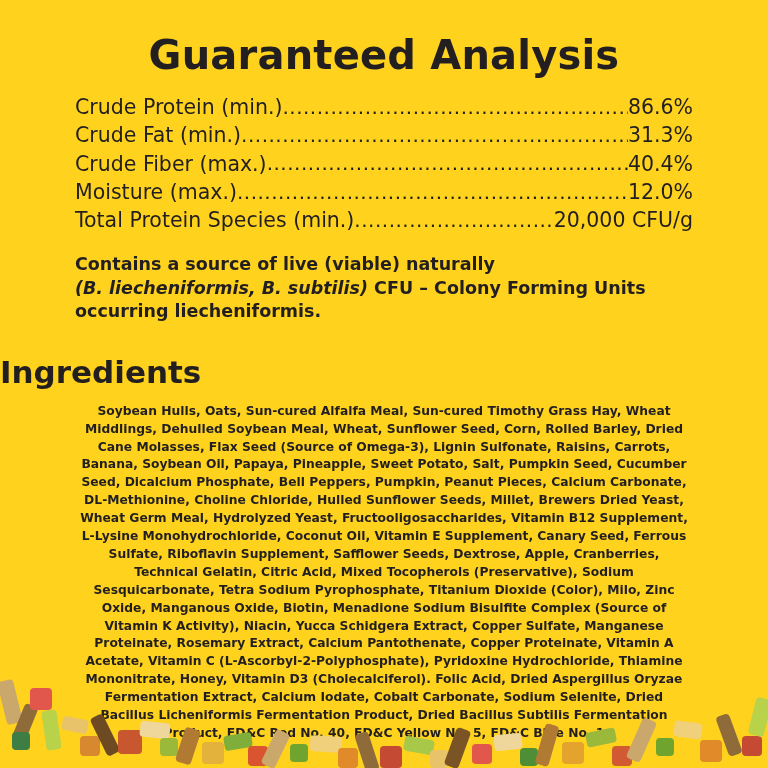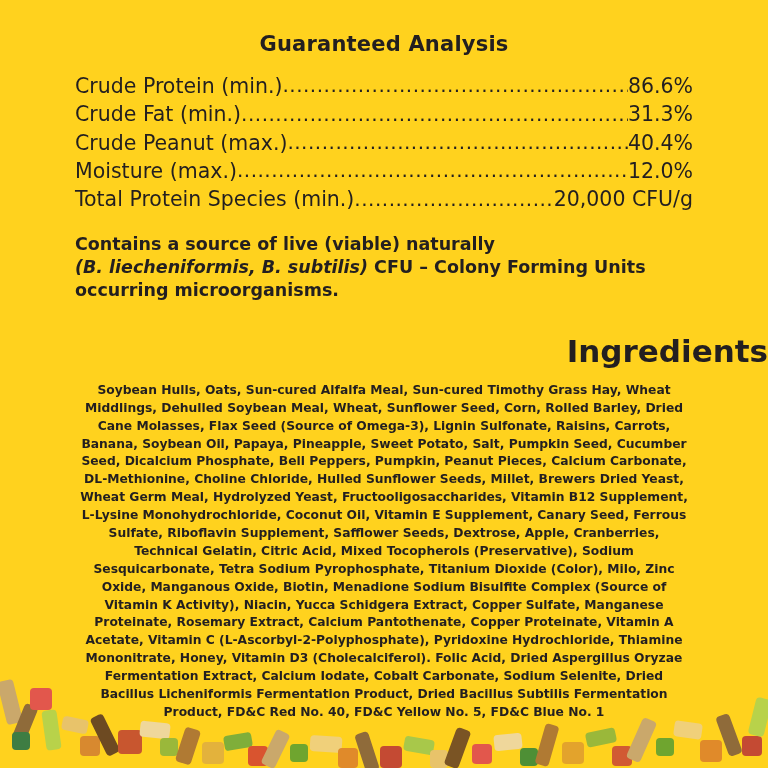--- a/index.html
+++ b/index.html
@@ -18,33 +18,33 @@
   .page {
     position: relative;
     width: 768px;
     height: 768px;
     box-sizing: border-box;
   }
 
   
   .ga-title {
     text-align: center;
-    font-size: 21px;
+    font-size: 40px;
     font-weight: bold;
     letter-spacing: 0.2px;
     padding-top: 33px;
     line-height: 1.1;
   }
   .ga-table {
     margin: 16px auto 0 auto;
     width: 618px;
   }
   .ga-row {
     display: flex;
-    align-items: center;
+    align-items: flex-end;
     font-size: 20.5px;
     line-height: 1.38;
     white-space: nowrap;
   }
   .ga-label { flex: 0 0 auto; }
   .ga-dots {
     flex: 1 1 auto;
     overflow: hidden;
     white-space: nowrap;
     letter-spacing: 0.5px;
@@ -60,21 +60,21 @@
     font-size: 17.5px;
     font-weight: bold;
     line-height: 1.34;
   }
   .note em {
     font-style: italic;
   }
 
   
   .ing-title {
-    text-align: right;
+    text-align: left;
     font-size: 31px;
     font-weight: bold;
     margin-top: 31px;
     line-height: 1.1;
   }
   .ing-body {
     width: 612px;
     margin: 14px auto 0 auto;
     font-size: 12.3px;
     font-weight: bold;
@@ -113,21 +113,21 @@
       <span class="ga-value">86.6%</span>
     </div>
 
     <div class="ga-row">
       <span class="ga-label">Crude Fat (min.)</span>
       <span class="ga-dots">.................................................................</span>
       <span class="ga-value">31.3%</span>
     </div>
 
     <div class="ga-row">
-      <span class="ga-label">Crude Peanut (max.)</span>
+      <span class="ga-label">Crude Fiber (max.)</span>
       <span class="ga-dots">..........................................................</span>
       <span class="ga-value">40.4%</span>
     </div>
 
     <div class="ga-row">
       <span class="ga-label">Moisture (max.)</span>
       <span class="ga-dots">..................................................................</span>
       <span class="ga-value">12.0%</span>
     </div>
 
@@ -136,21 +136,21 @@
       <span class="ga-label">Total Protein Species (min.)</span>
       <span class="ga-dots">...............................</span>
       <span class="ga-value">20,000 CFU/g</span>
     </div>
 
   </div>
 
   <div class="note">
     <div>Contains a source of live (viable) naturally</div>
     <div><em>(B. liecheniformis, B. subtilis)</em><span> CFU – Colony Forming Units</span></div>
-    <div>occurring microorganisms.</div>
+    <div>occurring liecheniformis.</div>
   </div>
 
   <div class="ing-title">Ingredients</div>
   <div class="ing-body">Soybean Hulls, Oats, Sun-cured Alfalfa Meal, Sun-cured Timothy Grass Hay, Wheat Middlings, Dehulled Soybean Meal, Wheat, Sunflower Seed, Corn, Rolled Barley, Dried Cane Molasses, Flax Seed (Source of Omega-3), Lignin Sulfonate, Raisins, Carrots, Banana, Soybean Oil, Papaya, Pineapple, Sweet Potato, Salt, Pumpkin Seed, Cucumber Seed, Dicalcium Phosphate, Bell Peppers, Pumpkin, Peanut Pieces, Calcium Carbonate, DL-Methionine, Choline Chloride, Hulled Sunflower Seeds, Millet, Brewers Dried Yeast, Wheat Germ Meal, Hydrolyzed Yeast, Fructooligosaccharides, Vitamin B12 Supplement, L-Lysine Monohydrochloride, Coconut Oil, Vitamin E Supplement, Canary Seed, Ferrous Sulfate, Riboflavin Supplement, Safflower Seeds, Dextrose, Apple, Cranberries, Technical Gelatin, Citric Acid, Mixed Tocopherols (Preservative), Sodium Sesquicarbonate, Tetra Sodium Pyrophosphate, Titanium Dioxide (Color), Milo, Zinc Oxide, Manganous Oxide, Biotin, Menadione Sodium Bisulfite Complex (Source of Vitamin K Activity), Niacin, Yucca Schidgera Extract, Copper Sulfate, Manganese Proteinate, Rosemary Extract, Calcium Pantothenate, Copper Proteinate, Vitamin A Acetate, Vitamin C (L-Ascorbyl-2-Polyphosphate), Pyridoxine Hydrochloride, Thiamine Mononitrate, Honey, Vitamin D3 (Cholecalciferol). Folic Acid, Dried Aspergillus Oryzae Fermentation Extract, Calcium Iodate, Cobalt Carbonate, Sodium Selenite, Dried Bacillus Licheniformis Fermentation Product, Dried Bacillus Subtilis Fermentation Product, FD&amp;C Red No. 40, FD&amp;C Yellow No. 5, FD&amp;C Blue No. 1</div>
 
   <div class="food-band">
     <div class="piece pellet" style="left:2px;  top:22px;  width:16px; height:44px; background:#caa86b; transform:rotate(-14deg);"></div>
     <div class="piece pellet" style="left:18px; top:46px;  width:14px; height:38px; background:#8f6b3a; transform:rotate(22deg);"></div>
     <div class="piece round" style="left:30px; top:30px;  width:22px; height:22px; background:#e2574c;"></div>
     <div class="piece pellet" style="left:44px; top:52px;  width:15px; height:40px; background:#b8d24a; transform:rotate(-8deg);"></div>

